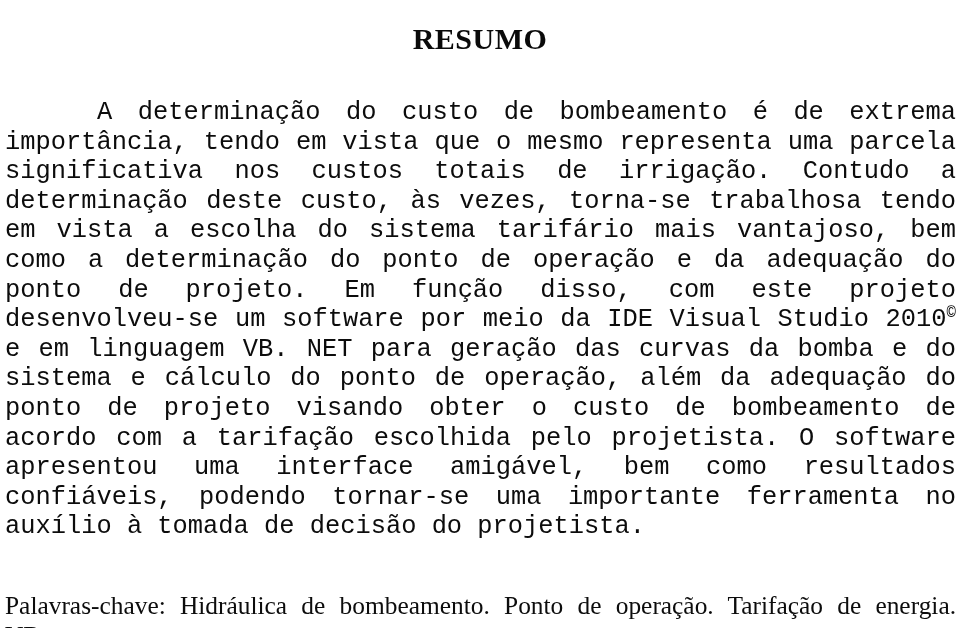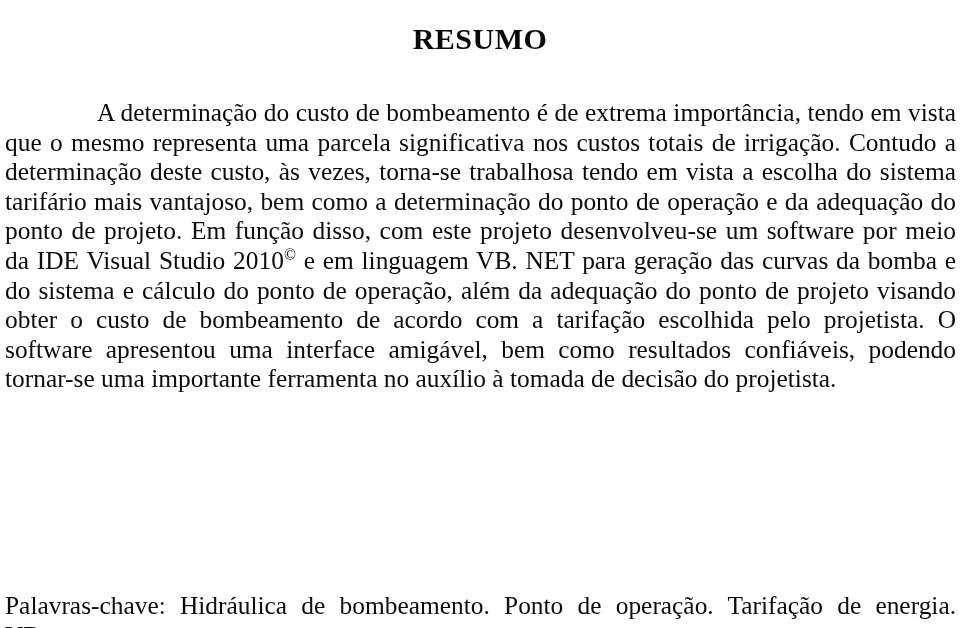--- a/index.html
+++ b/index.html
@@ -47,20 +47,21 @@
     top: 98px;
     left: 5px;
     width: 951px;
     font-size: 25.4px;
     line-height: 29.6px;
     text-align: justify;
     text-align-last: left;
     text-justify: inter-word;
     word-spacing: 0px;
     color: #0c0c0c;
+    font-family: Liberation Mono, monospace;
   }
 
   .abstract-body .lead-indent {
     display: inline-block;
     width: 92px;
   }
 
   .sup-c {
     font-size: 0.62em;
     vertical-align: super;

